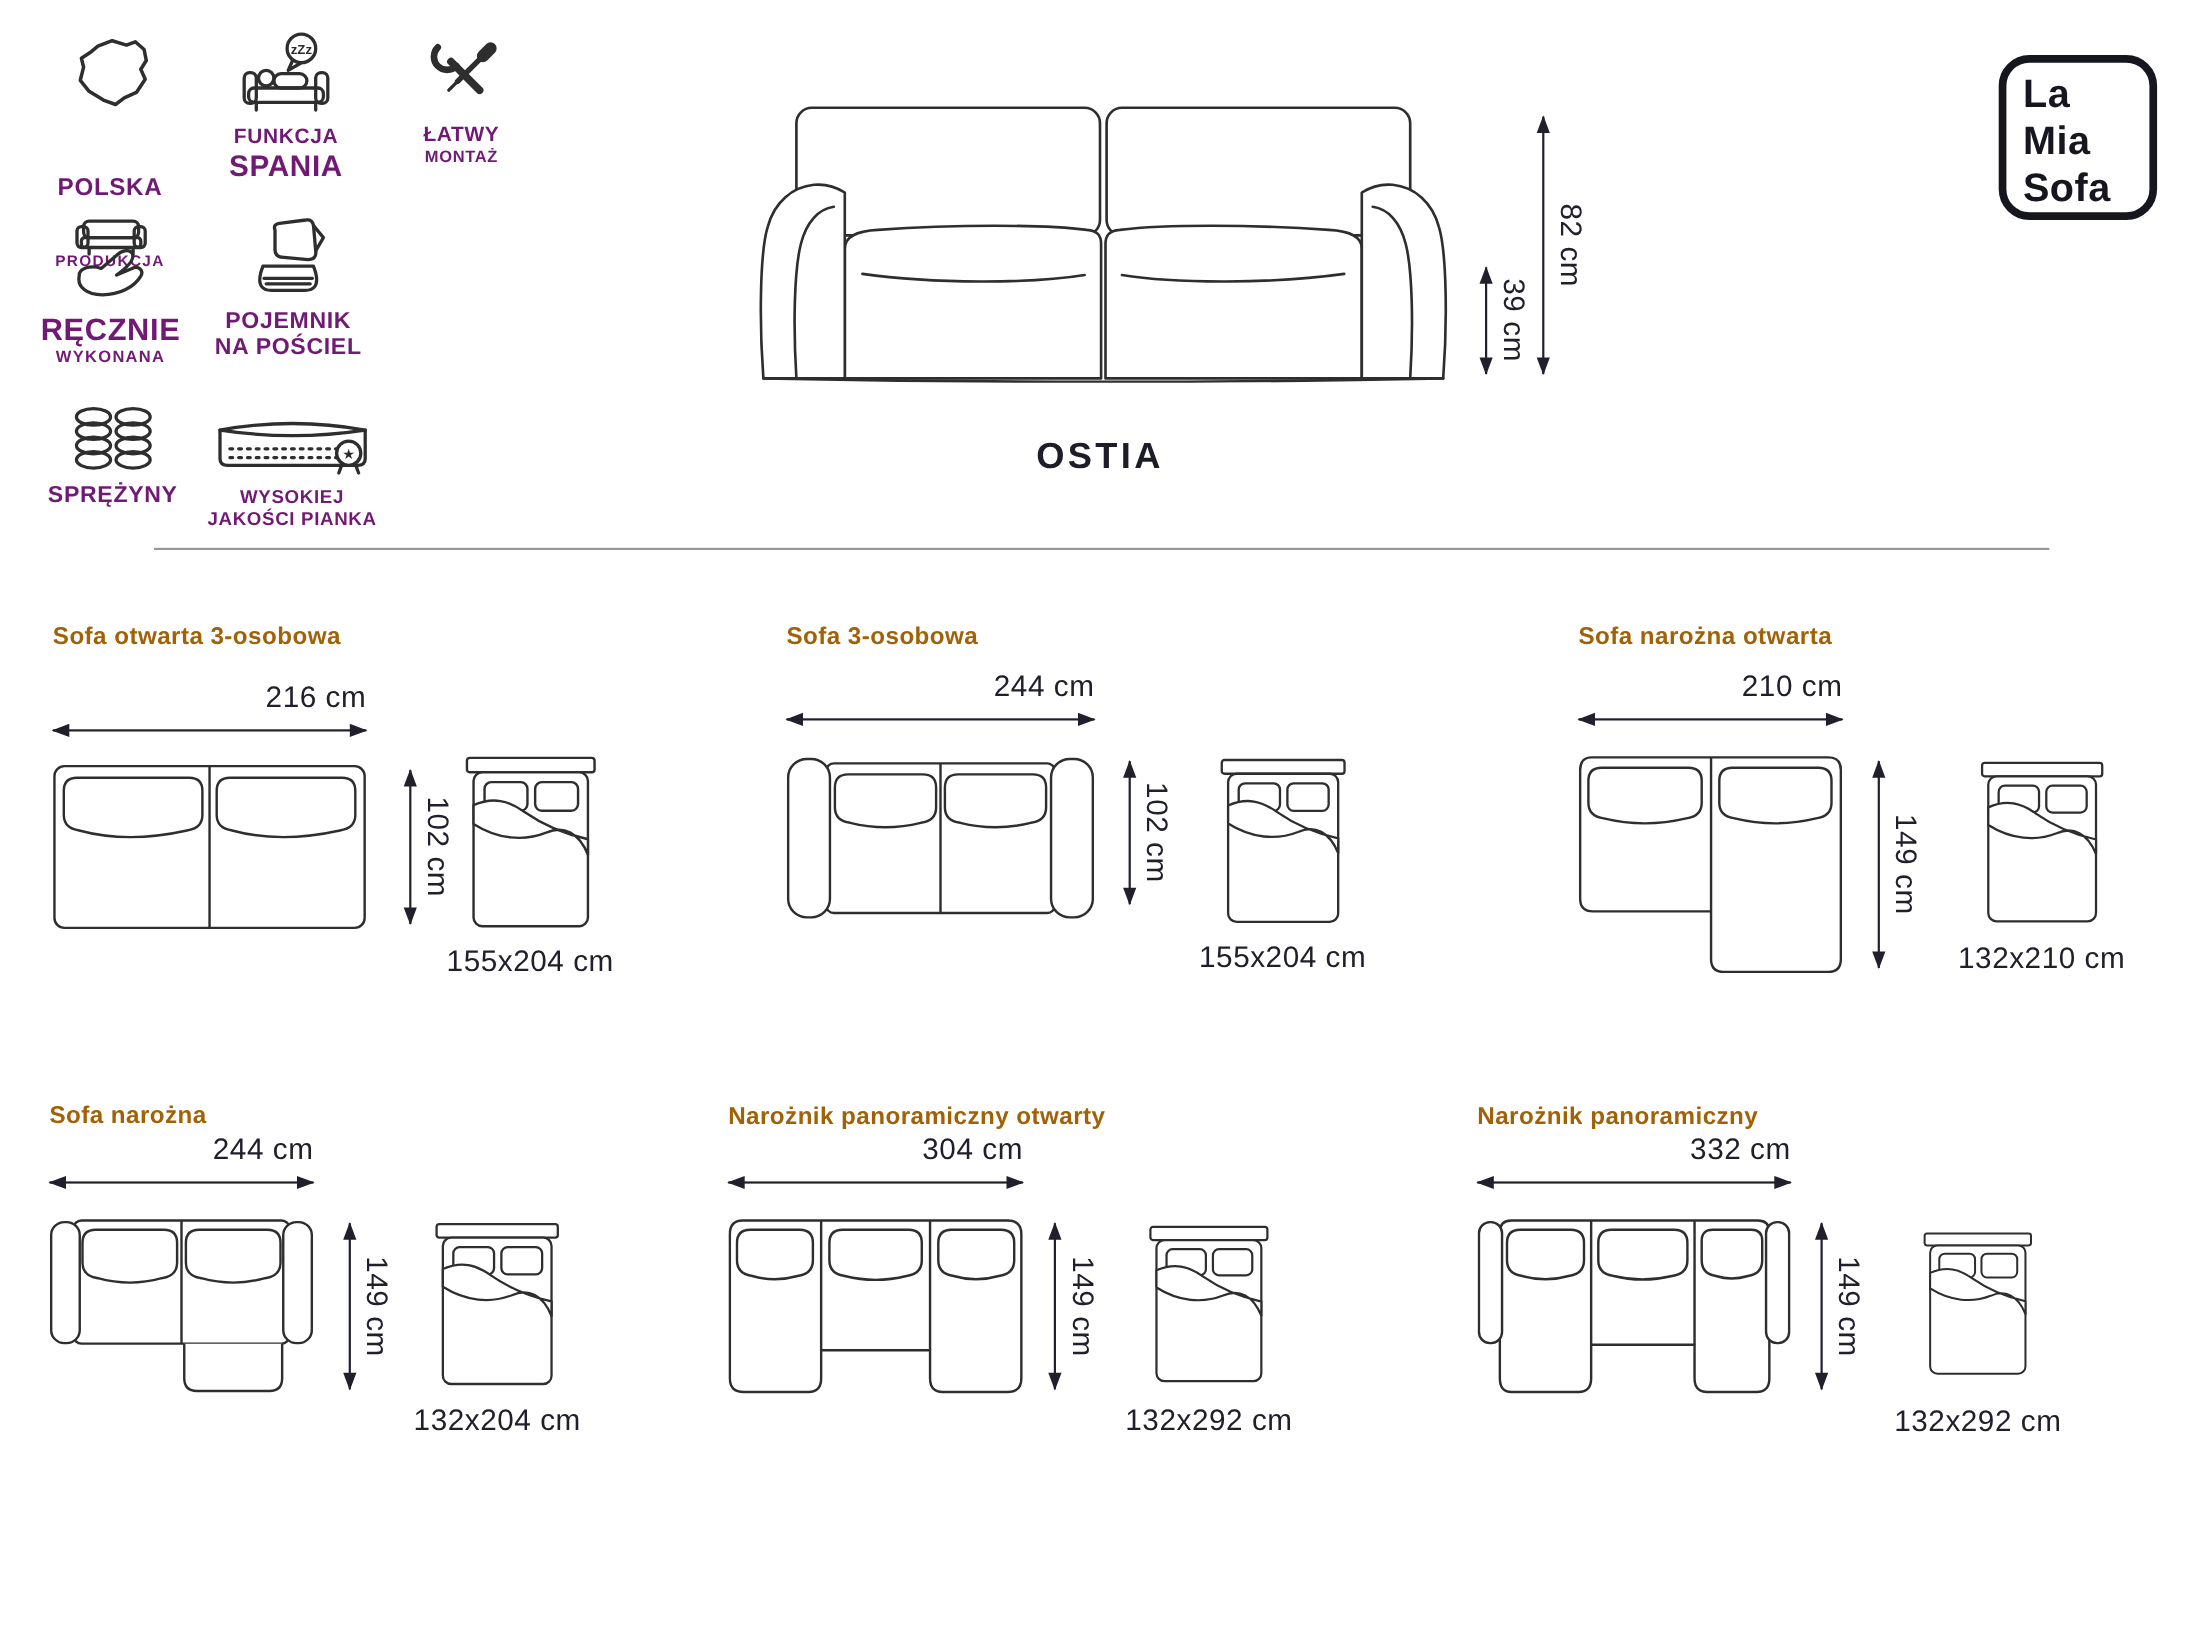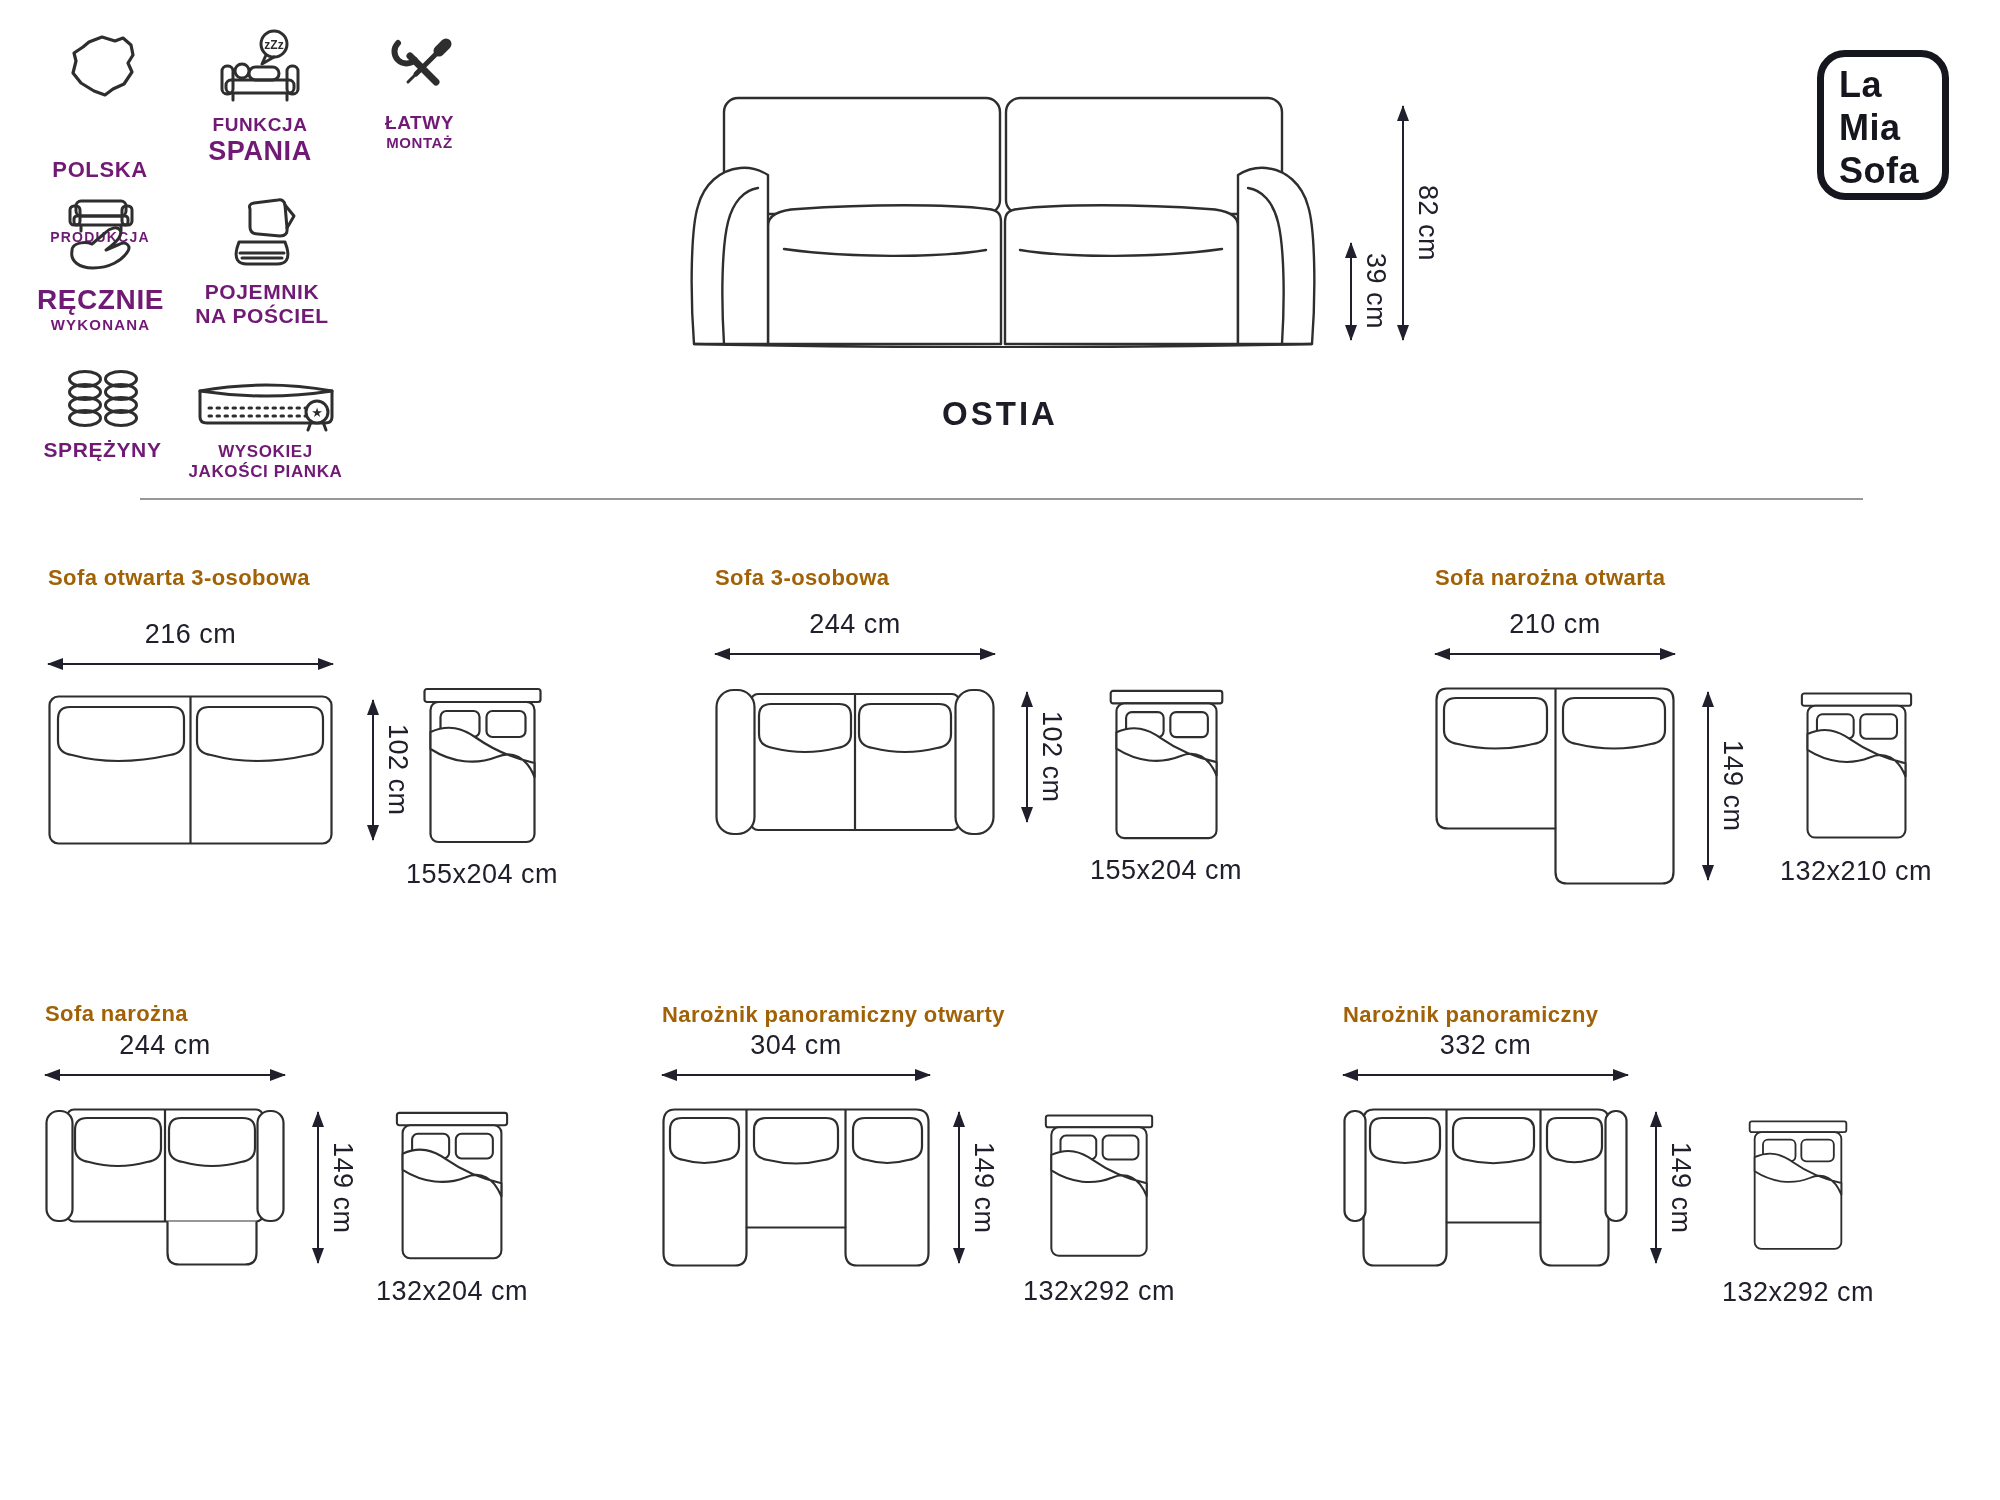--- a/index.html
+++ b/index.html
@@ -13,21 +13,21 @@
   .feature .t,.feature .s{font-weight:700;letter-spacing:.6px;white-space:nowrap;}
   .f1 .t{font-size:22px}.f1 .s{font-size:14px;letter-spacing:1.2px}
   .f2 .t{font-size:19px}.f2 .s{font-size:27px}
   .f3 .t{font-size:19px}.f3 .s{font-size:15px}
   .f4 .t{font-size:28px}.f4 .s{font-size:15px;letter-spacing:1.2px}
   .f5 .t{font-size:21px}.f5 .s{font-size:21px}
   .f6 .t{font-size:21px}
   .f7 .t{font-size:17px}.f7 .s{font-size:17px}
 
   
-  .logo{position:absolute;left:1817px;top:50px;width:132px;height:150px;box-sizing:border-box;
+  .logo{position:absolute;left:1817px;top:50px;width:144px;height:150px;box-sizing:border-box;
         border:7px solid #16161f;border-radius:28px;padding:6px 0 0 15px;
         font-weight:800;font-size:36px;line-height:1.2;color:#16161f;letter-spacing:.5px;}
 
   
   .product-name{position:absolute;left:850px;top:395px;width:300px;text-align:center;
         font-size:33px;font-weight:600;letter-spacing:3px;color:#1d1d28;}
   .divider{position:absolute;left:140px;top:498px;width:1723px;height:2px;background:#979797;}
 
   
   .harrow{position:relative;height:2px;background:#20202c;}
@@ -35,21 +35,21 @@
       border-top:6px solid transparent;border-bottom:6px solid transparent;border-right:16px solid #20202c;}
   .harrow::after{content:"";position:absolute;right:-1px;top:-5px;width:0;height:0;
       border-top:6px solid transparent;border-bottom:6px solid transparent;border-left:16px solid #20202c;}
   .varrow{position:absolute;width:2px;background:#20202c;}
   .varrow::before{content:"";position:absolute;top:-1px;left:-5px;width:0;height:0;
       border-left:6px solid transparent;border-right:6px solid transparent;border-bottom:16px solid #20202c;}
   .varrow::after{content:"";position:absolute;bottom:-1px;left:-5px;width:0;height:0;
       border-left:6px solid transparent;border-right:6px solid transparent;border-top:16px solid #20202c;}
   .vlabel{position:absolute;writing-mode:vertical-rl;text-align:center;font-size:27px;
       color:#20202c;white-space:nowrap;letter-spacing:.5px;}
-  .wdim{position:absolute;display:flex;flex-direction:column;align-items:center;}
+  .wdim{position:absolute;display:flex;flex-direction:column;align-items:flex-end;}
   .wdim .lbl{font-size:27px;color:#20202c;margin-bottom:13px;white-space:nowrap;letter-spacing:.5px;}
   .wdim .harrow{width:100%;}
 
   
   .card{position:absolute;}
   .card-title{position:absolute;left:0;top:0;font-size:22px;font-weight:600;
       color:#a16207;letter-spacing:.4px;white-space:nowrap;}
   .sofa-svg{position:absolute;}
   .bed{position:absolute;display:flex;flex-direction:column;align-items:center;}
   .bed .lbl{font-size:27px;color:#20202c;margin-top:14px;white-space:nowrap;letter-spacing:.5px;}

